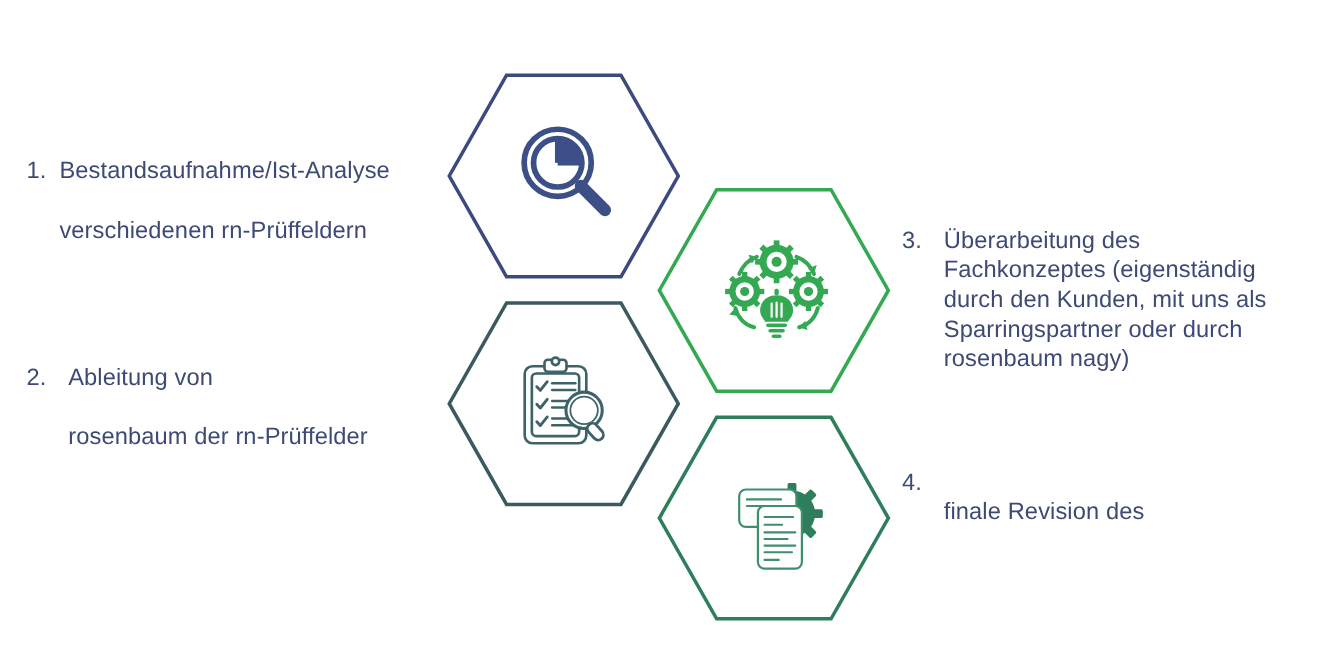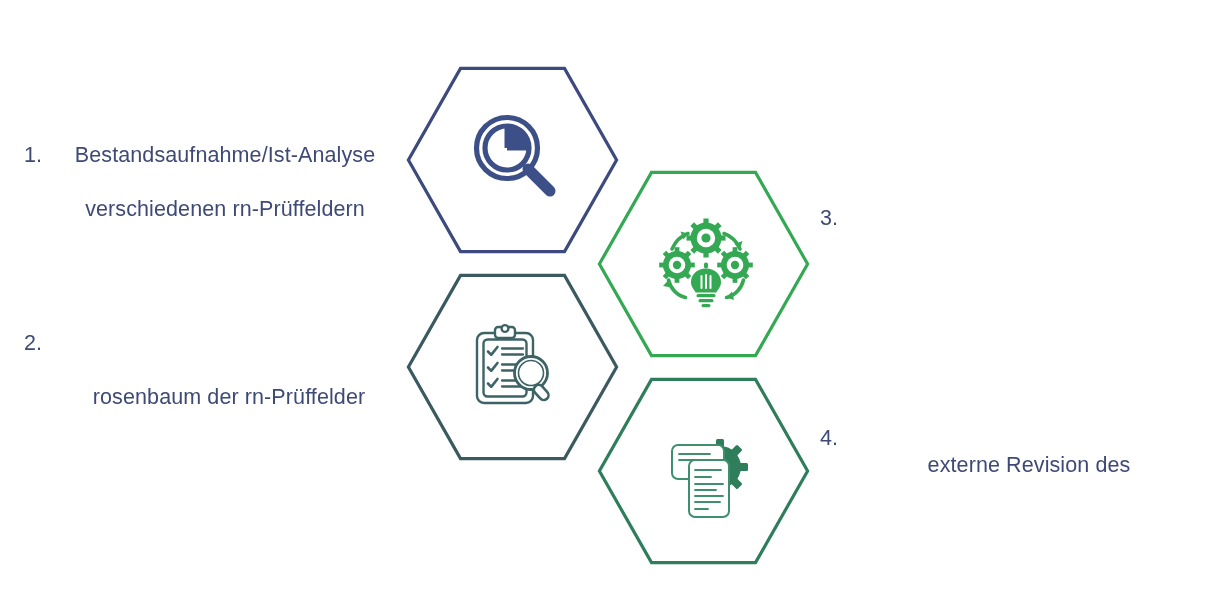--- a/index.html
+++ b/index.html
@@ -29,21 +29,20 @@
     letter-spacing: 0.1px;
   }
   .step-num {
     flex: 0 0 auto;
     text-align: left;
     color: #3e4a75;
   }
   .step-body {
     flex: 1 1 auto;
     color: #3e4a75;
-    text-align: center;
   }
   .misspelled {
     
     text-decoration-color: #e8453c;
     text-decoration-style: wavy;
     text-decoration-thickness: 1px;
     text-underline-offset: 2px;
   }
 
   #text-1 { left: 24px;  top: 142px; width: 372px; }
@@ -95,35 +94,42 @@
     <span class="step-body">
       <span>Bestandsaufnahme/Ist-Analyse</span><br>
       <br>
       <span>verschiedenen </span><span class="misspelled">rn</span><span>-Prüffeldern</span>
     </span>
   </div>
 
   <div class="step-text" id="text-2">
     <span class="step-num">2.</span>
     <span class="step-body">
-      <br>
+      <span>Ableitung von</span><br>
       <br>
       <span>rosenbaum der </span><span class="misspelled">rn</span><span>-Prüffelder</span>
     </span>
   </div>
 
   <div class="step-text" id="text-3">
     <span class="step-num">3.</span>
+    <span class="step-body">
+      <span>Überarbeitung des</span><br>
+      <span>Fachkonzeptes (eigenständig</span><br>
+      <span>durch den Kunden, mit uns als</span><br>
+      <span>Sparringspartner oder durch</span><br>
+      <span>rosenbaum nagy)</span>
+    </span>
   </div>
 
   <div class="step-text" id="text-4">
     <span class="step-num">4.</span>
     <span class="step-body">
       <br>
-      <span>externe Revision des</span><br>
+      <span>finale Revision des</span><br>
     </span>
   </div>
 
   <div class="hex" id="hex-1">
     <svg viewBox="0 0 213 188" width="213" height="188">
       <polygon class="hex-outline" points="54.5,2.4 158.5,2.4 210.6,94 158.5,185.6 54.5,185.6 2.4,94" stroke="#3c4a7e"></polygon>
     </svg>
     <div class="icon-layer">
       <svg width="96" height="96" viewBox="0 0 96 96">
         <g fill="none" stroke="#3c4f86" stroke-width="5.2">

